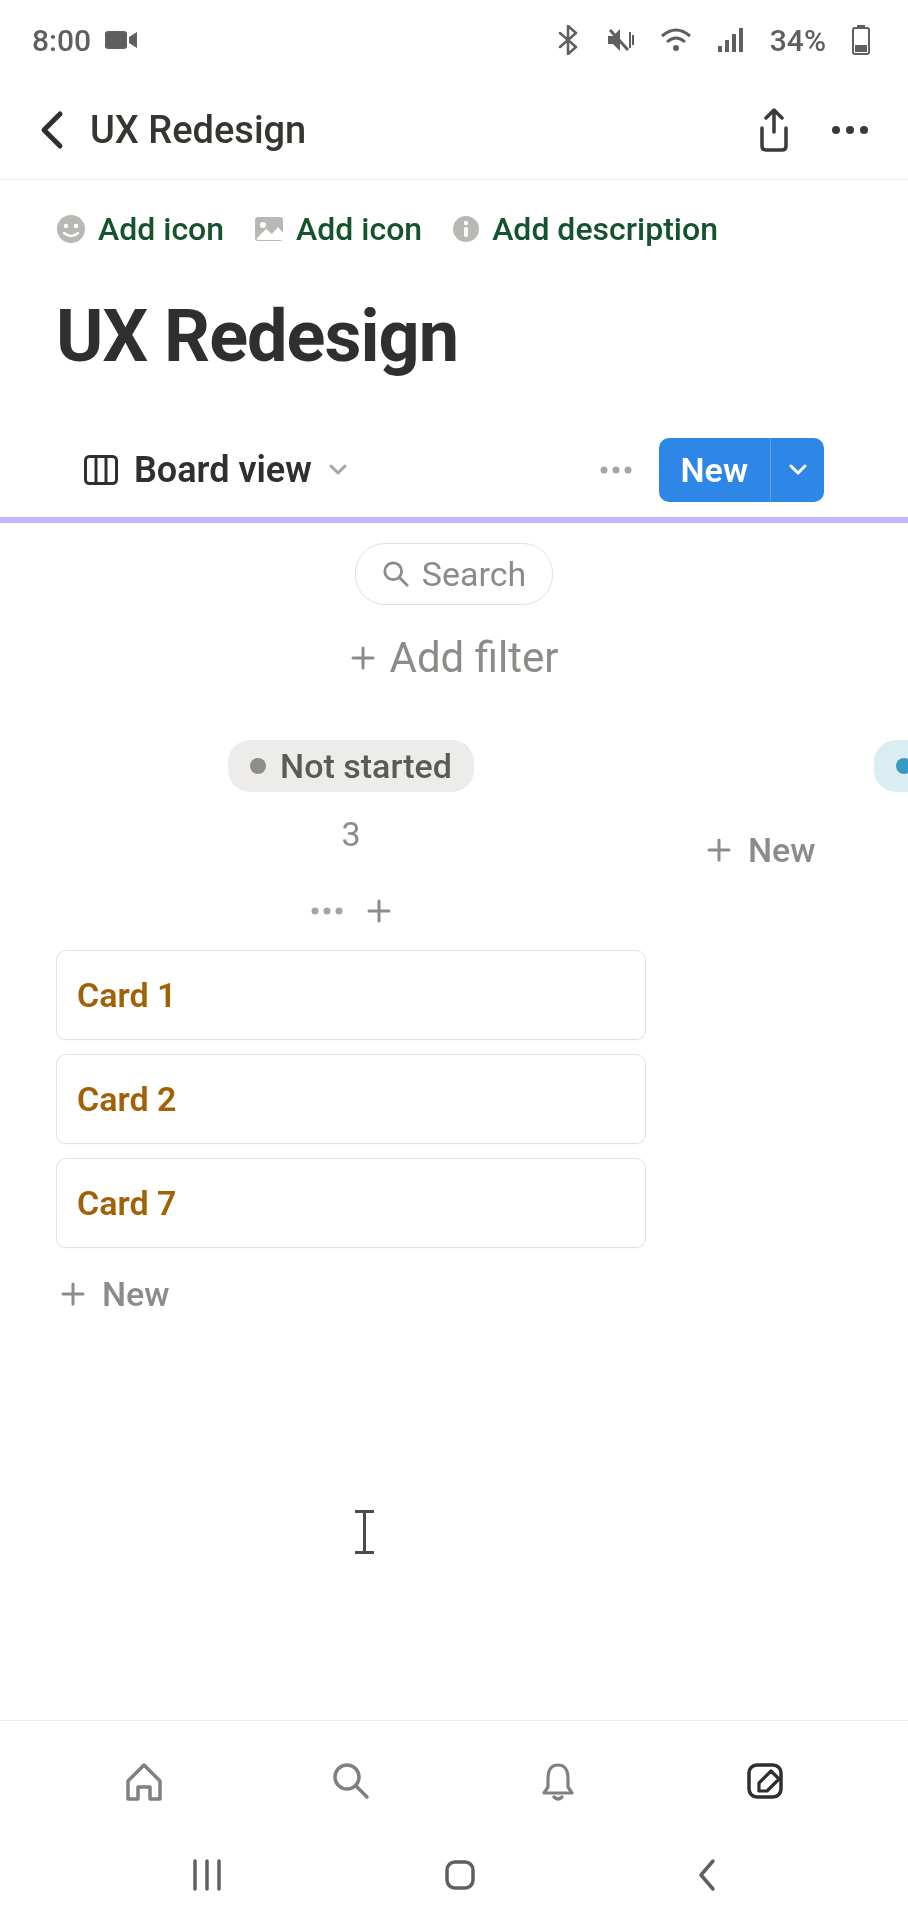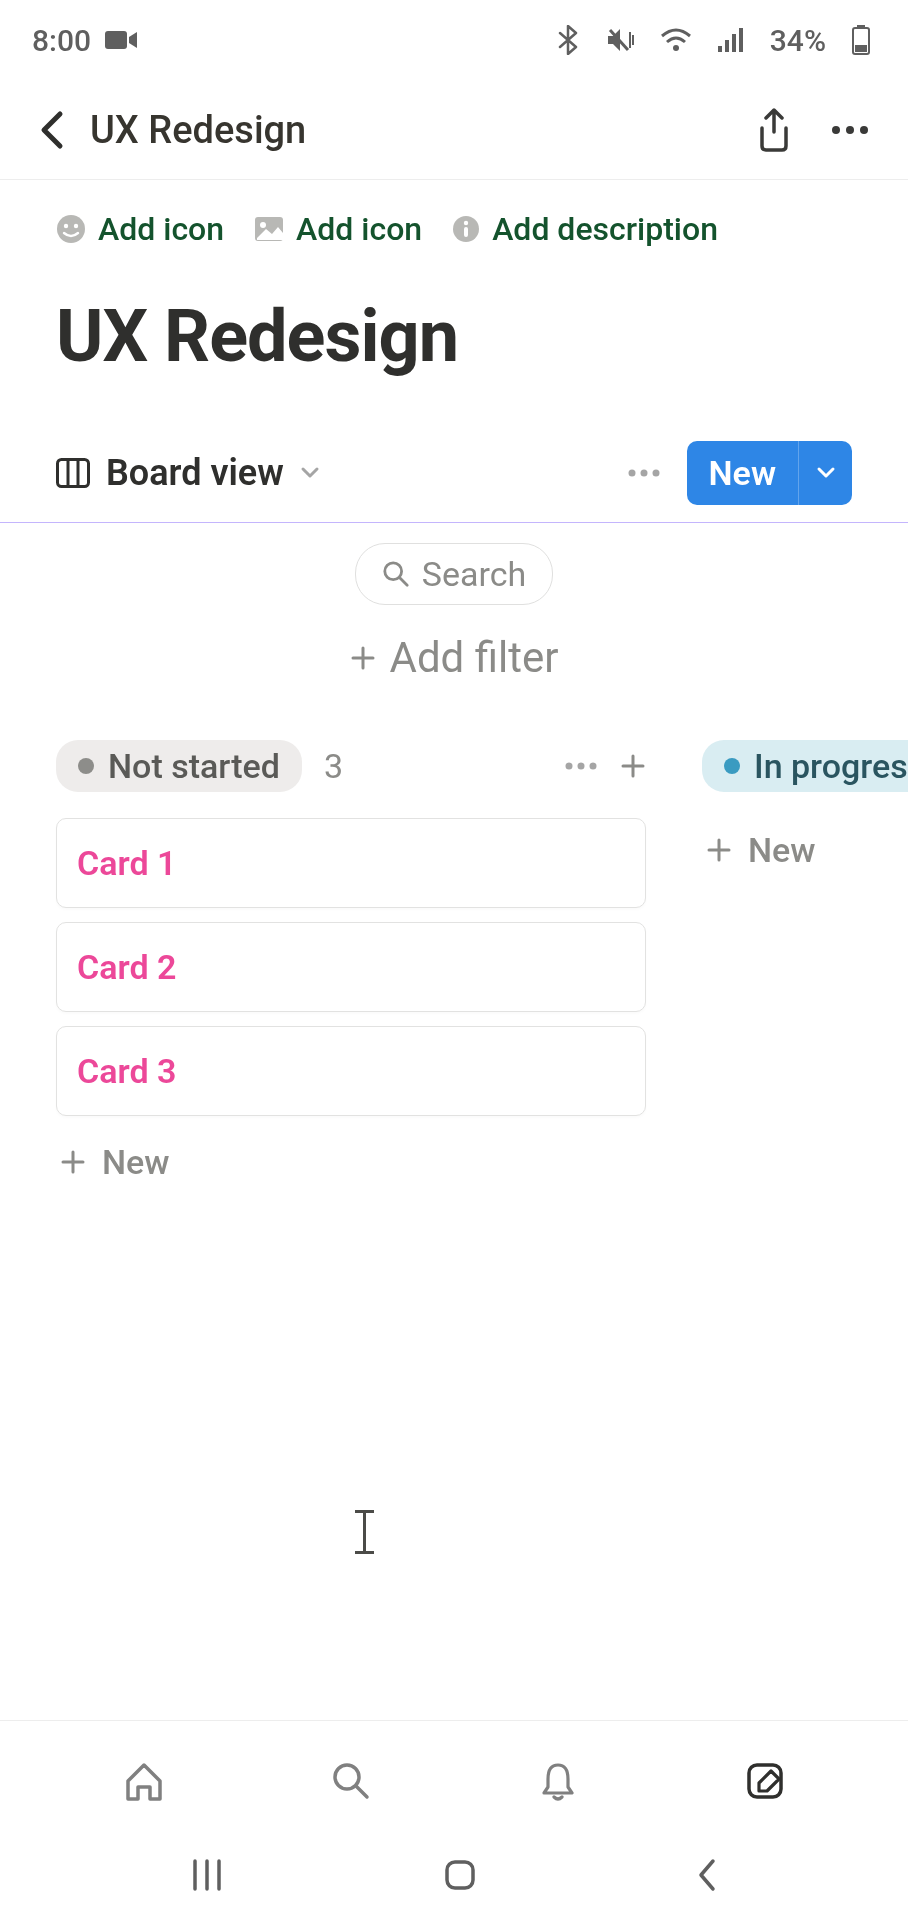--- a/index.html
+++ b/index.html
@@ -61,23 +61,23 @@
     font-weight: 700;
     color: #2f2f2d;
     margin-top: 46px;
     letter-spacing: -1px;
   }
 
   
   .view-row {
     display: flex;
     align-items: center;
-    padding: 0 56px;
+    padding: 0 84px;
     margin-top: 44px;
-    border-bottom: 1px solid #c4b5fd;
+    border-bottom: 6px solid #c4b5fd;
     height: 100px;
   }
   .view-select {
     display:flex;
     align-items:center;
     gap: 16px;
     font-size: 36px;
     font-weight: 600;
     color: #2f2f2d;
   }
@@ -129,20 +129,21 @@
     gap: 56px;
     padding: 58px 0 0 56px;
     overflow: hidden;
   }
   .column { width: 590px; flex-shrink: 0; }
   .col-header {
     display: flex;
     align-items: center;
     gap: 22px;
     margin-bottom: 26px;
+    flex-direction: column;
   }
   .status-pill {
     display:flex;
     align-items:center;
     gap:14px;
     border-radius: 22px;
     padding: 6px 22px;
     font-size: 34px;
     font-weight: 500;
   }
@@ -154,21 +155,21 @@
   .col-header .grow { flex:1; }
   .col-header .h-icons { display:flex; align-items:center; gap:22px; color:#8b8b88; }
   .card {
     border: 1px solid #e2e2e1;
     background: #fff;
     border-radius: 10px;
     box-shadow: 0 2px 3px rgba(0,0,0,0.02);
     padding: 24px 20px;
     font-size: 34px;
     font-weight: 600;
-    color: #ec4899;
+    color: #a16207;
     margin-bottom: 14px;
   }
   .new-card {
     display:flex;
     align-items:center;
     gap:16px;
     color:#8b8b88;
     font-size:34px;
     font-weight:500;
     padding: 12px 4px;
@@ -407,21 +408,21 @@
         <div>
           <svg width="26" height="26" viewBox="0 0 26 26">
               <line x1="13" y1="3" x2="13" y2="23" stroke="#8b8b88" stroke-width="3" stroke-linecap="round"></line>
               <line x1="3" y1="13" x2="23" y2="13" stroke="#8b8b88" stroke-width="3" stroke-linecap="round"></line>
             </svg>
         </div>
       </div>
     </div>
     <div class="card">Card 1</div>
     <div class="card">Card 2</div>
-    <div class="card">Card 3</div>
+    <div class="card">Card 7</div>
     <div class="new-card">
       <span>
         <svg width="26" height="26" viewBox="0 0 26 26">
             <line x1="13" y1="3" x2="13" y2="23" stroke="#8b8b88" stroke-width="3" stroke-linecap="round"></line>
             <line x1="3" y1="13" x2="23" y2="13" stroke="#8b8b88" stroke-width="3" stroke-linecap="round"></line>
           </svg>
       </span>
       <span>New</span>
     </div>
   </div>

